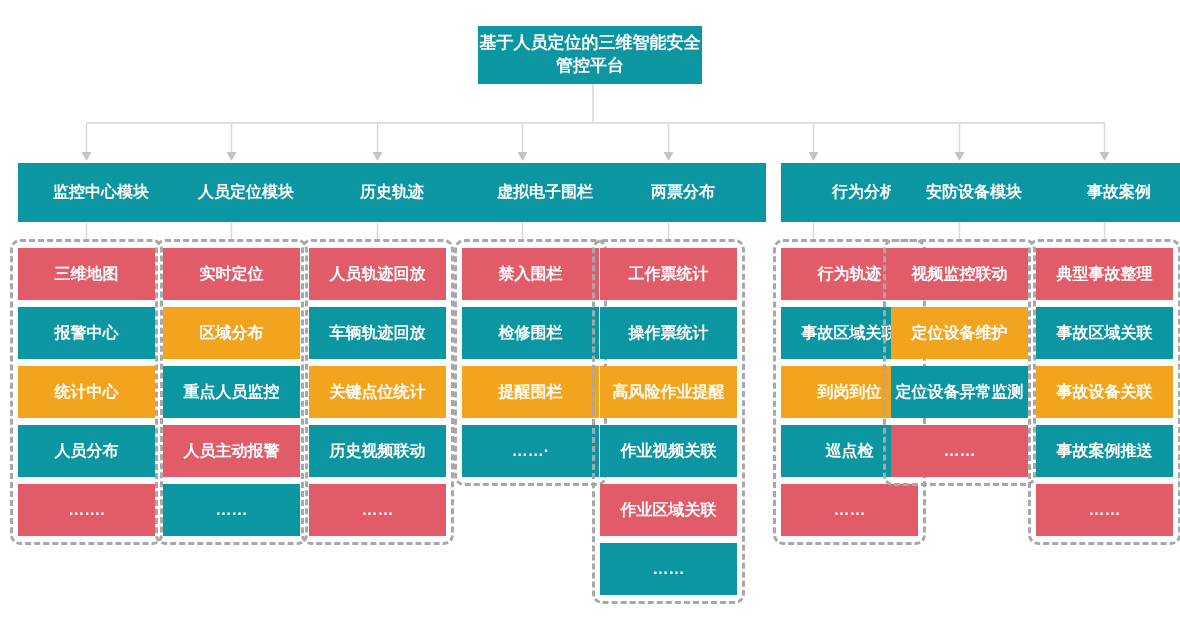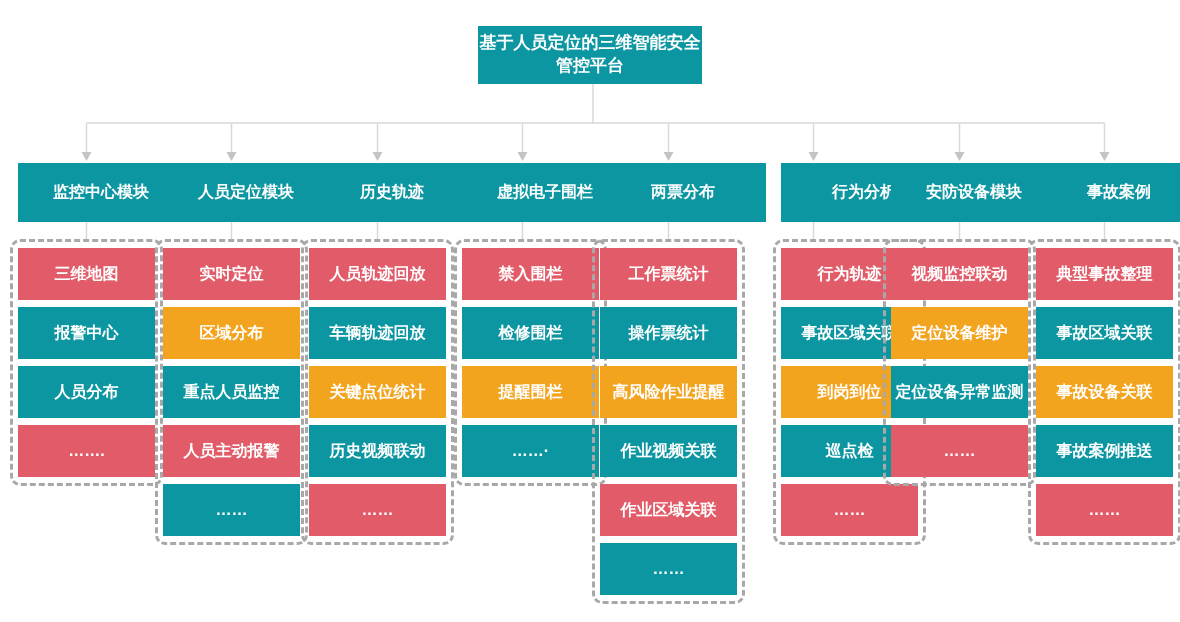--- a/index.html
+++ b/index.html
@@ -133,20 +133,21 @@
     </g>
   </svg>
 
   <div class="root-node">基于人员定位的三维智能安全管控平台</div>
 
   <div class="col c0">
     <div class="module-header">监控中心模块</div>
     <div class="group">
       <div class="item" data-color="red">三维地图</div>
       <div class="item" data-color="teal">报警中心</div>
+      <div class="item" data-color="orange">统计中心</div>
       <div class="item" data-color="teal">人员分布</div>
       <div class="item" data-color="red">…….</div>
     </div>
   </div>
 
   <div class="col c1">
     <div class="module-header">人员定位模块</div>
     <div class="group">
       <div class="item" data-color="red">实时定位</div>
       <div class="item" data-color="orange">区域分布</div>

